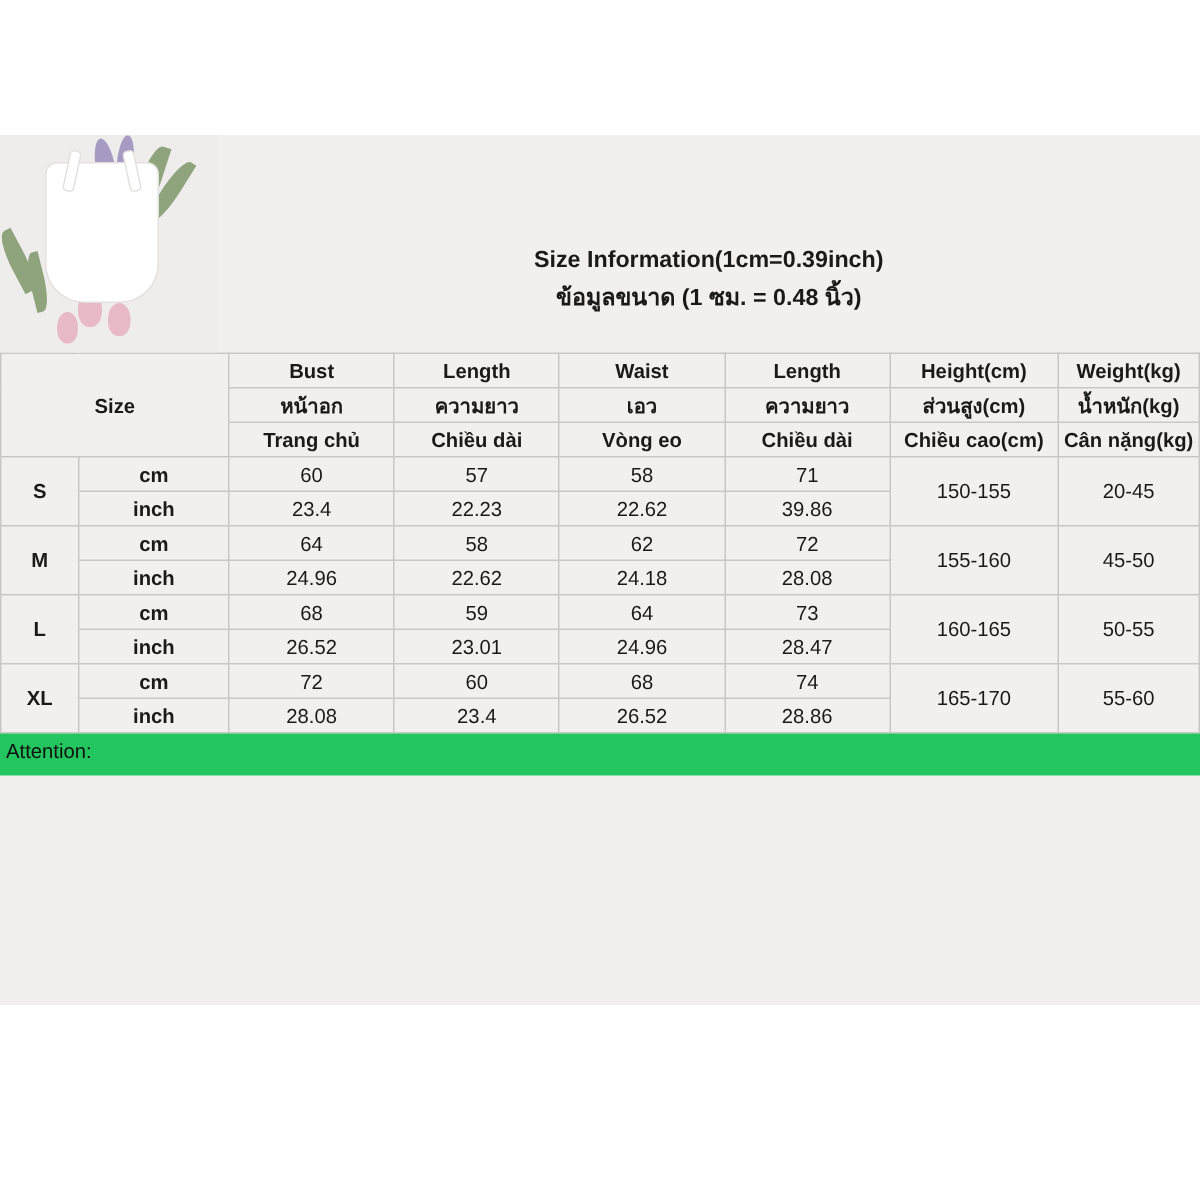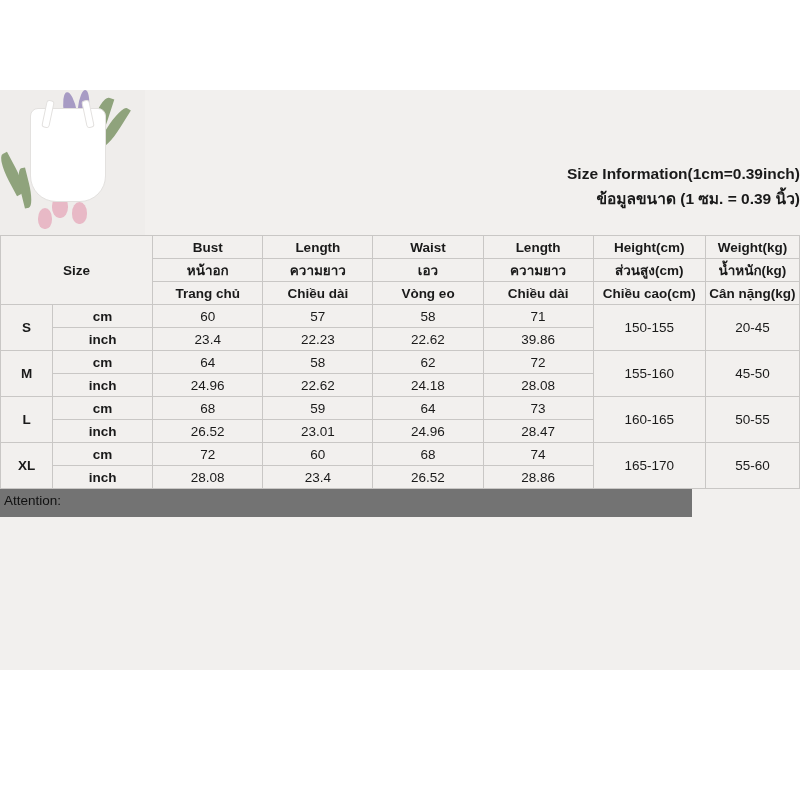--- a/index.html
+++ b/index.html
@@ -59,21 +59,21 @@
   }
   .garment {
     position: absolute;
     background: #ffffff;
     border: 1px solid #e3e1df;
   }
   .title-cell {
     flex: 1 1 auto;
     display: flex;
     flex-direction: column;
-    align-items: flex-end;
+    align-items: center;
     justify-content: center;
     padding-top: 8px;
     margin-top: 40px;
   }
   .title-line {
     font-weight: bold;
     font-size: 15.5px;
     line-height: 1.55;
     color: #1a1a1a;
     text-align: center;
@@ -116,22 +116,22 @@
   .col-size { width: 52px; }
   .col-unit { width: 100px; }
   .col-v { width: 110px; }
   .col-h { width: 112px; }
   .col-w { width: 94px; }
   
   .attention {
     position: absolute;
     left: 0;
     top: 0;
-    width: 692px;
-    background: #737373;
+    width: 800px;
+    background: #22c55e;
     padding: 2px 4px 6px 4px;
     box-sizing: border-box;
   }
   .attention div {
     font-size: 13.5px;
     line-height: 1.45;
     color: #111111;
   }
 </style>
 </head>
@@ -150,21 +150,21 @@
       <div class="lav" style="left:78px;top:0px;width:11px;height:36px;transform:rotate(6deg);"></div>
       <div class="tulip" style="left:52px;top:104px;width:16px;height:24px;"></div>
       <div class="tulip" style="left:72px;top:112px;width:15px;height:22px;"></div>
       <div class="tulip" style="left:38px;top:118px;width:14px;height:21px;"></div>
       <div class="garment" style="left:30px;top:18px;width:74px;height:92px;border-radius:8px 8px 26px 26px;"></div>
       <div class="garment" style="left:44px;top:10px;width:6px;height:26px;transform:rotate(12deg);border-radius:3px;"></div>
       <div class="garment" style="left:84px;top:10px;width:6px;height:26px;transform:rotate(-12deg);border-radius:3px;"></div>
     </div>
     <div class="title-cell">
       <div class="title-line">Size Information(1cm=0.39inch)</div>
-      <div class="title-line">ข้อมูลขนาด (1 ซม. = 0.39 นิ้ว)</div>
+      <div class="title-line">ข้อมูลขนาด (1 ซม. = 0.48 นิ้ว)</div>
     </div>
   </div>
 
   <table class="size-table">
     <colgroup>
       <col class="col-size">
         <col class="col-unit">
       <col class="col-v">
         <col class="col-v">
         <col class="col-v">

